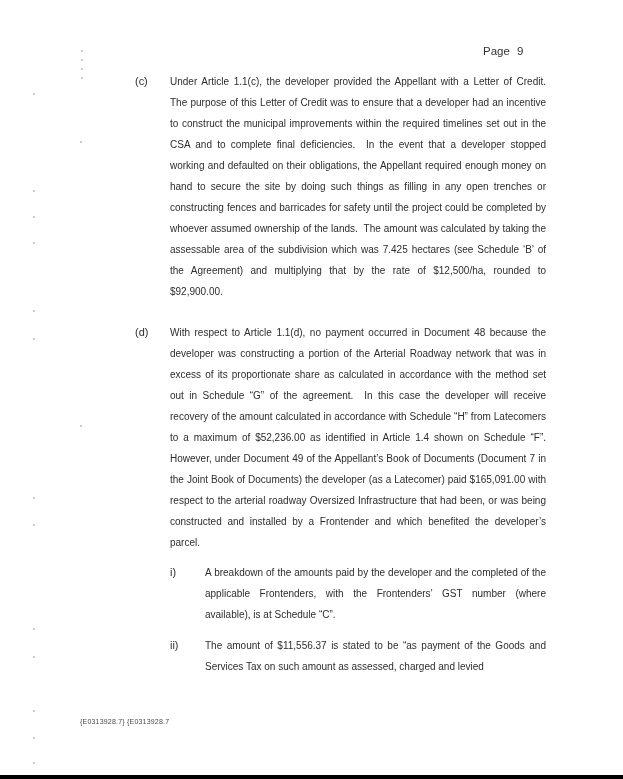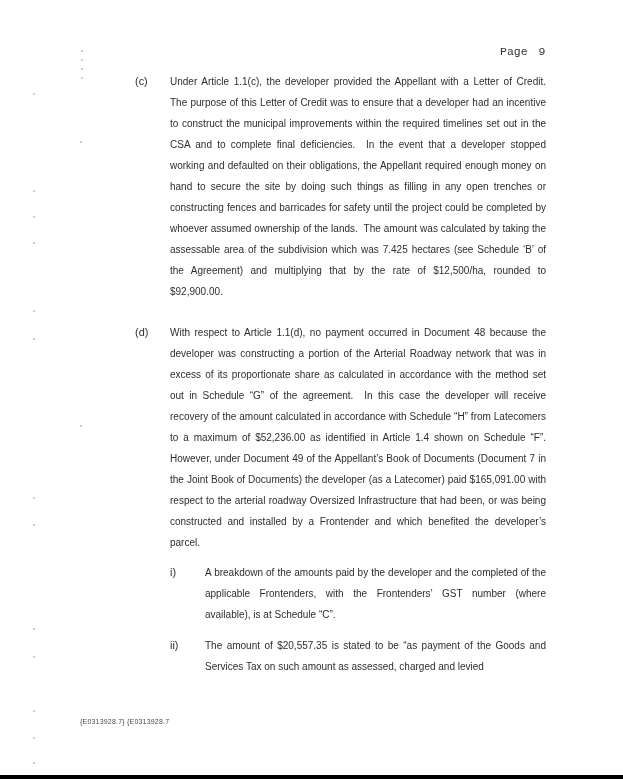--- a/index.html
+++ b/index.html
@@ -8,25 +8,24 @@
     width: 623px;
     height: 779px;
     background: #ffffff;
     overflow: hidden;
     font-family: "Liberation Sans", sans-serif;
     color: #2d2d2d;
   }
   .page-number {
     position: absolute;
     top: 45px;
-    left: 500px;
+    left: 483px;
     font-size: 11.5px;
     color: #333;
     word-spacing: 4px;
-    font-family: Liberation Mono, monospace;
   }
   .content {
     position: absolute;
     left: 135px;
     top: 71px;
     width: 412px;
   }
   .para {
     display: flex;
     margin: 0 0 20px 0;
@@ -92,21 +91,21 @@
       <div class="ptext">With respect to Article 1.1(d), no payment occurred in Document 48 because the developer was constructing a portion of the Arterial Roadway network that was in excess of its proportionate share as calculated in accordance with the method set out in Schedule “G” of the agreement.  In this case the developer will receive recovery of the amount calculated in accordance with Schedule “H” from Latecomers to a maximum of $52,236.00 as identified in Article 1.4 shown on Schedule “F”.  However, under Document 49 of the Appellant’s Book of Documents (Document 7 in the Joint Book of Documents) the developer (as a Latecomer) paid $165,091.00 with respect to the arterial roadway Oversized Infrastructure that had been, or was being constructed and installed by a Frontender and which benefited the developer’s parcel.</div>
     </div>
 
     <div class="subitems">
       <div class="para">
         <div class="plabel">i)</div>
         <div class="ptext">A breakdown of the amounts paid by the developer and the completed of the applicable Frontenders, with the Frontenders’ GST number (where available), is at Schedule “C”.</div>
       </div>
       <div class="para">
         <div class="plabel">ii)</div>
-        <div class="ptext">The amount of $20,557.35 is stated to be “as payment of the Goods and Services Tax on such amount as assessed, charged and levied</div>
+        <div class="ptext">The amount of $11,556.37 is stated to be “as payment of the Goods and Services Tax on such amount as assessed, charged and levied</div>
       </div>
     </div>
 
   </div>
 
   <div class="doc-footer">{E0313928.7} {E0313928.7</div>
 
   <div>
     <div class="dot" style="left:81px; top:50px;"></div>
     <div class="dot" style="left:81px; top:59px;"></div>

